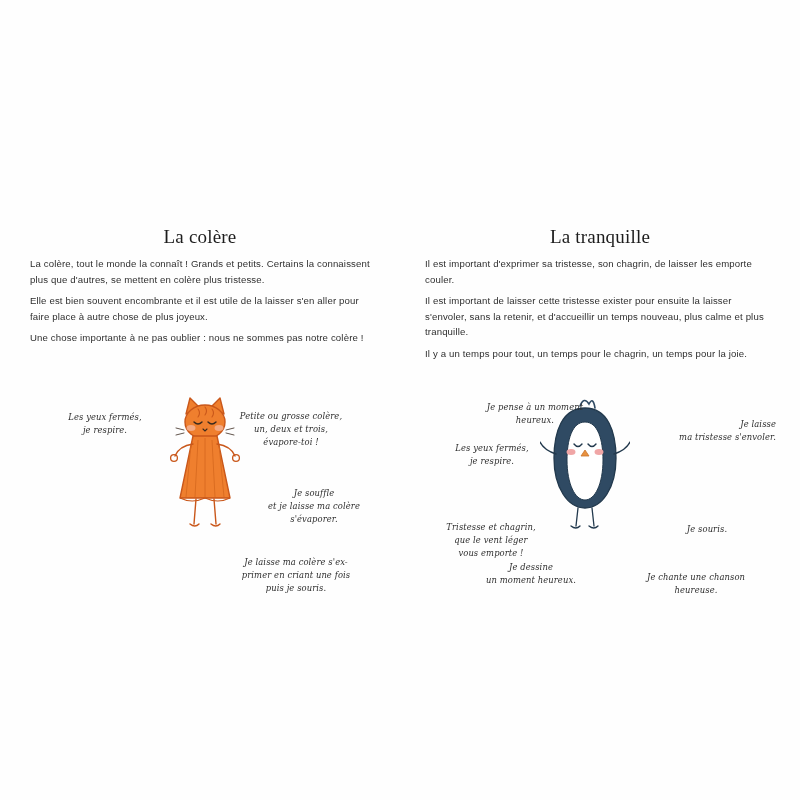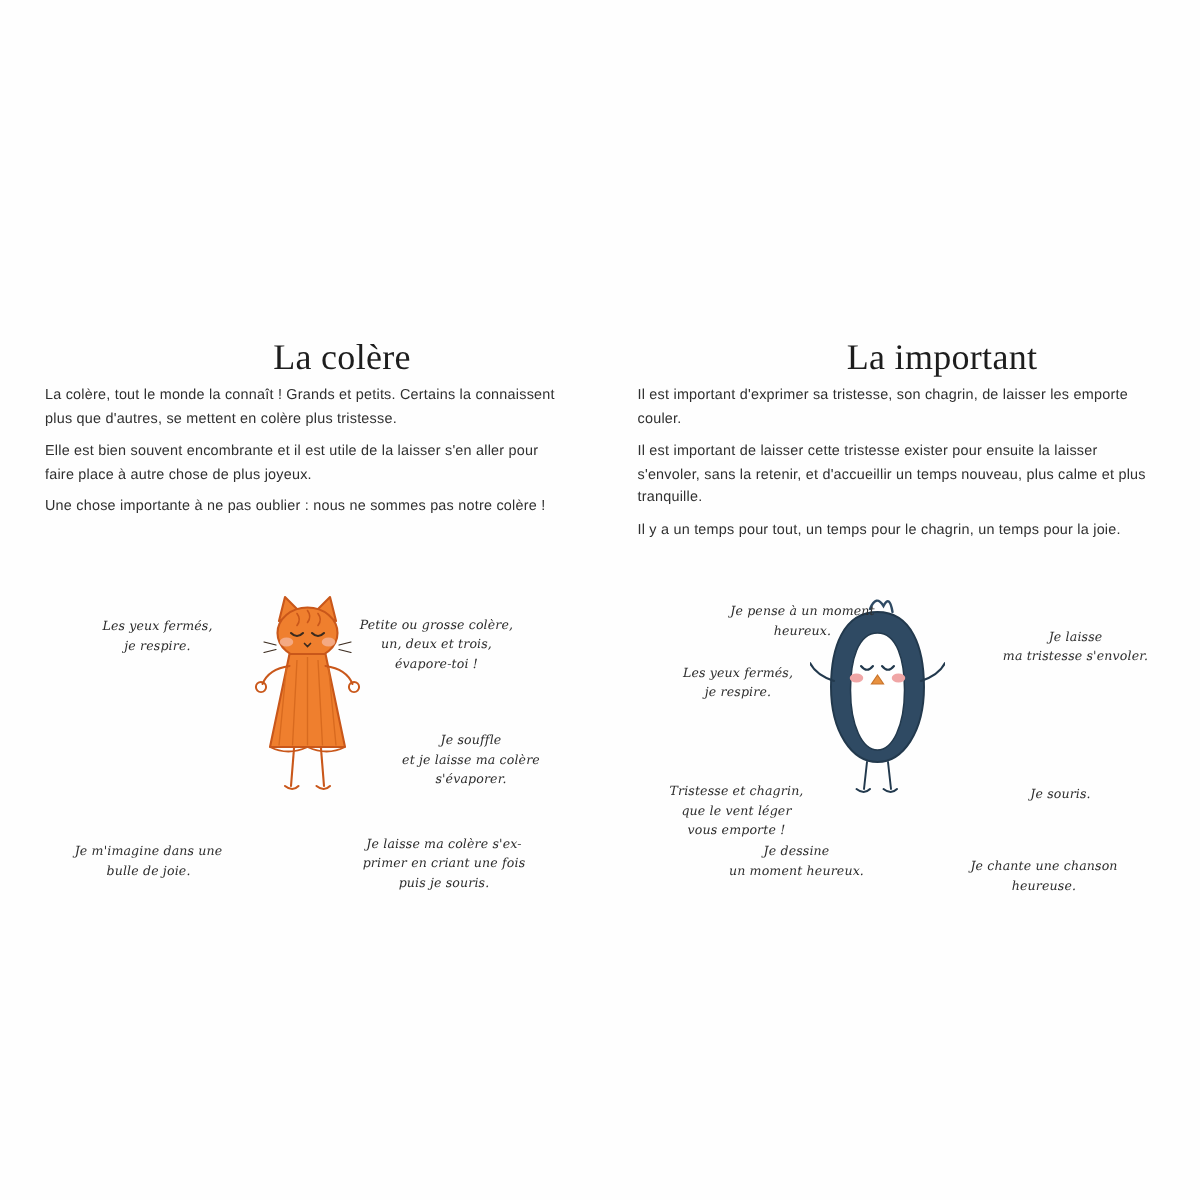--- a/index.html
+++ b/index.html
@@ -29,24 +29,23 @@
   .page-left { left: 0; }
   .page-right { left: 400px; }
 
   .page-title {
     position: absolute;
     top: 226px;
     left: 0;
     width: 400px;
     text-align: center;
     font-family: "Liberation Serif", serif;
-    font-size: 24px;
+    font-size: 19px;
     color: #1d1d1d;
     letter-spacing: 0.2px;
-    padding-left: 28px;
   }
 
   .body-copy {
     position: absolute;
     top: 256px;
     width: 350px;
     font-size: 9.6px;
     line-height: 15.5px;
     color: #2f2f2f;
     letter-spacing: 0.15px;
@@ -139,34 +138,30 @@
     <div class="note" style="left:232px; top:371px; width:118px;">
       <span style="white-space:pre-line;">Petite ou grosse colère,
 un, deux et trois,
 évapore-toi !</span>
     </div>
     <div class="note" style="left:258px; top:448px; width:112px;">
       <span style="white-space:pre-line;">Je souffle
 et je laisse ma colère
 s'évaporer.</span>
     </div>
-    <div class="note" style="left:38px; top:522px; width:122px;">
-      <span style="white-space:pre-line;">Je m'imagine dans une
-bulle de joie.</span>
-    </div>
     <div class="note" style="left:232px; top:517px; width:128px;">
       <span style="white-space:pre-line;">Je laisse ma colère s'ex-
 primer en criant une fois
 puis je souris.</span>
     </div>
   </div>
 
   <div class="page page-right">
 
-    <div class="page-title">La important</div>
+    <div class="page-title">La tranquille</div>
 
     <div class="body-copy">
       <p>Il est important d'exprimer sa tristesse, son chagrin, de laisser les emporte couler.</p>
       <p>Il est important de laisser cette tristesse exister pour ensuite la laisser s'envoler, sans la retenir, et d'accueillir un temps nouveau, plus calme et plus tranquille.</p>
       <p>Il y a un temps pour tout, un temps pour le chagrin, un temps pour la joie.</p>
     </div>
 
     <div class="figure bird-wrap" style="left:140px; top:392px;">
       <svg width="90" height="150" viewBox="0 0 90 150" xmlns="http://www.w3.org/2000/svg">
 
@@ -191,21 +186,21 @@
         <path d="M52 116 L54 134" stroke="#22394d" stroke-width="1.3" fill="none" stroke-linecap="round"></path>
         <path d="M31 134 q5 4 9 0" stroke="#22394d" stroke-width="1.3" fill="none" stroke-linecap="round"></path>
         <path d="M49 134 q5 4 9 0" stroke="#22394d" stroke-width="1.3" fill="none" stroke-linecap="round"></path>
       </svg>
     </div>
 
     <div class="note" style="left:76px; top:362px; width:118px;">
       <span style="white-space:pre-line;">Je pense à un moment
 heureux.</span>
     </div>
-    <div class="note" style="left:258px; top:379px; width:118px;">
+    <div class="note" style="left:258px; top:379px; width:118px;text-align:right;">
       <span style="white-space:pre-line;">Je laisse
 ma tristesse s'envoler.</span>
     </div>
     <div class="note" style="left:40px; top:403px; width:104px;">
       <span style="white-space:pre-line;">Les yeux fermés,
 je respire.</span>
     </div>
     <div class="note" style="left:32px; top:482px; width:118px;">
       <span style="white-space:pre-line;">Tristesse et chagrin,
 que le vent léger

